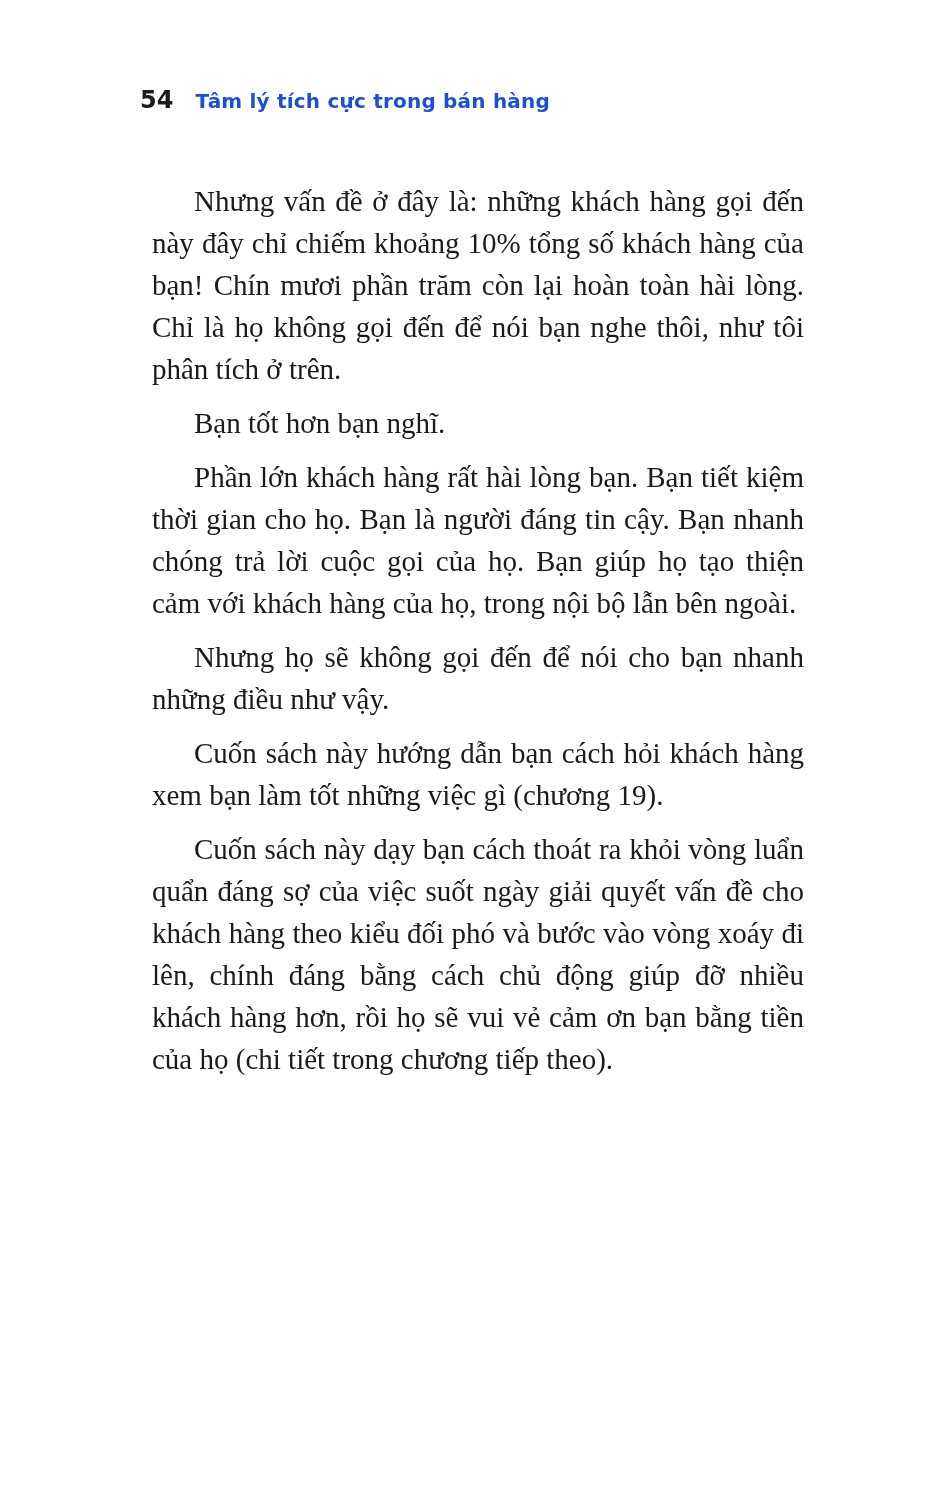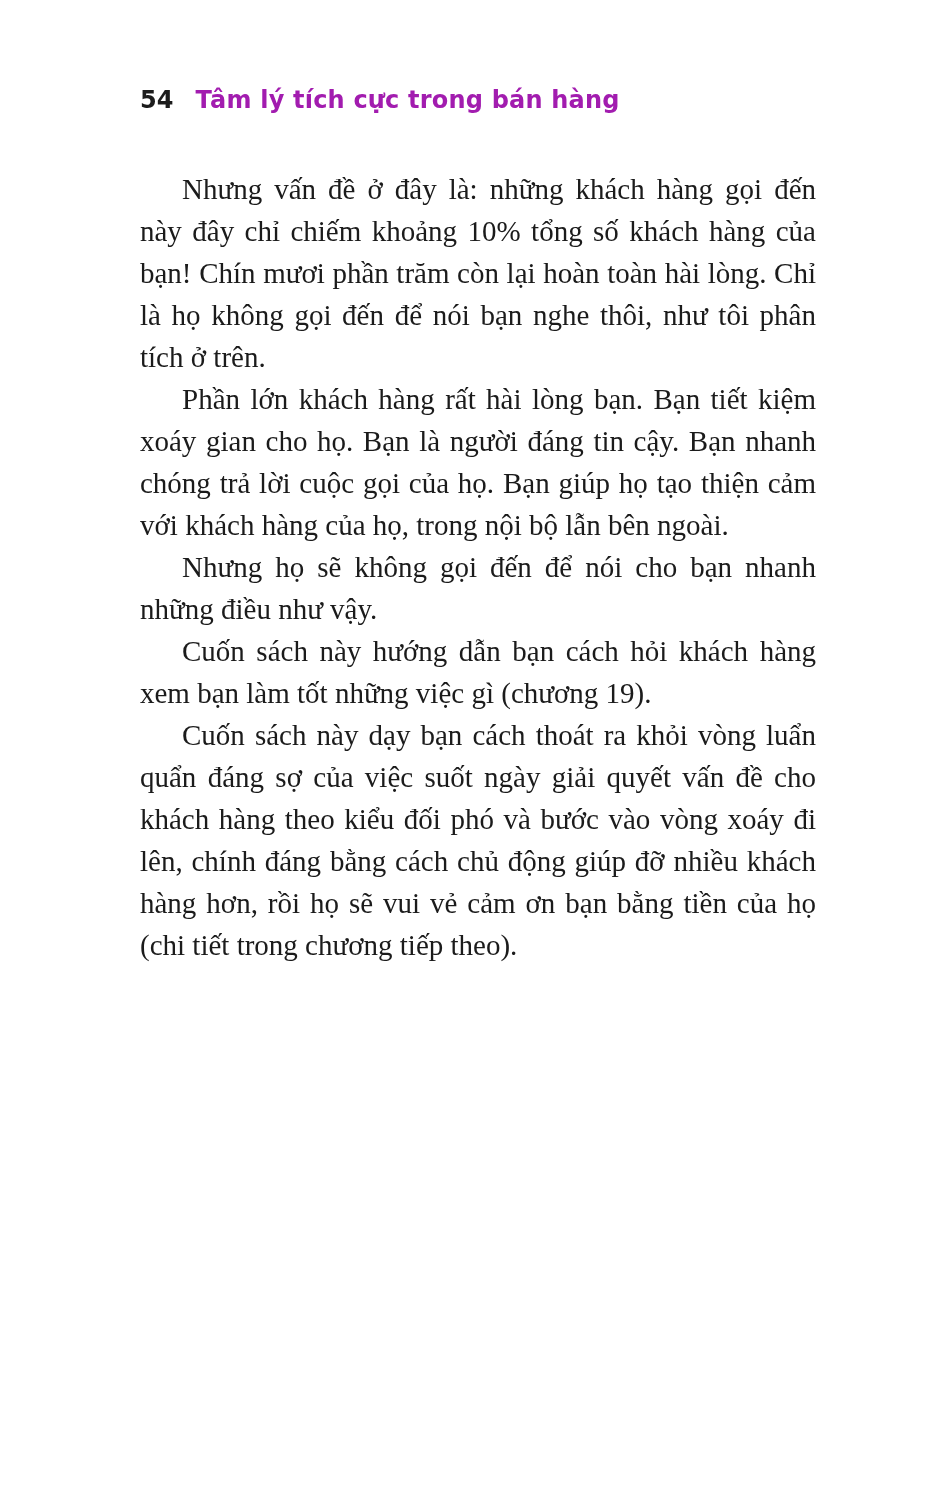--- a/index.html
+++ b/index.html
@@ -30,51 +30,52 @@
     color: #2a2a2a;
     display: flex;
     align-items: baseline;
   }
   .page-number {
     font-size: 24px;
     margin-right: 22px;
     color: #1c1c1c;
   }
   .running-title {
-    font-size: 24px;
+    font-size: 20px;
     letter-spacing: 0.2px;
-    color: #a21caf;
+    color: #1d4ed8;
   }
   .page-body {
     position: absolute;
     top: 168px;
     left: 140px;
     width: 676px;
     font-size: 29px;
     line-height: 42px;
     text-align: justify;
     color: #1b1b1b;
   }
   .page-body p {
-    margin: 0;
+    margin: 12px;
     padding: 0;
     text-indent: 42px;
   }
   .page-body em {
     font-style: italic;
   }
 </style>
 </head>
 <body>
 
 <div class="page">
   <header class="page-header">
     <span class="page-number">54</span>
     <span class="running-title">Tâm lý tích cực trong bán hàng</span>
   </header>
   <main class="page-body" id="page-body">
       <p><span>Nhưng vấn đề ở đây là: những khách hàng gọi đến này đây chỉ chiếm khoảng 10% tổng số khách hàng của bạn! Chín mươi phần trăm còn lại hoàn toàn hài lòng. Chỉ là họ không gọi đến để nói bạn nghe thôi, như tôi phân tích ở trên.</span></p>
-      <p><span>Phần lớn khách hàng rất hài lòng bạn. Bạn tiết kiệm xoáy gian cho họ. Bạn là người đáng tin cậy. Bạn nhanh chóng trả lời cuộc gọi của họ. Bạn giúp họ tạo thiện cảm với khách hàng của họ, trong nội bộ lẫn bên ngoài.</span></p>
+      <p><span>Bạn tốt hơn bạn nghĩ.</span></p>
+      <p><span>Phần lớn khách hàng rất hài lòng bạn. Bạn tiết kiệm thời gian cho họ. Bạn là người đáng tin cậy. Bạn nhanh chóng trả lời cuộc gọi của họ. Bạn giúp họ tạo thiện cảm với khách hàng của họ, trong nội bộ lẫn bên ngoài.</span></p>
       <p><span>Nhưng họ sẽ không gọi đến để nói cho bạn nhanh những điều như vậy.</span></p>
       <p><span>Cuốn sách này hướng dẫn bạn cách hỏi khách hàng xem bạn làm tốt những việc gì (chương 19).</span></p>
       <p><span>Cuốn sách này dạy bạn cách thoát ra khỏi vòng luẩn quẩn đáng sợ của việc suốt ngày giải quyết vấn đề cho khách hàng theo kiểu đối phó và bước vào vòng xoáy đi lên, chính đáng bằng cách chủ động giúp đỡ nhiều khách hàng hơn, rồi họ sẽ vui vẻ cảm ơn bạn bằng tiền của họ (chi tiết trong chương tiếp theo).</span></p>
     </main>
 </div>
 
 </body></html>

